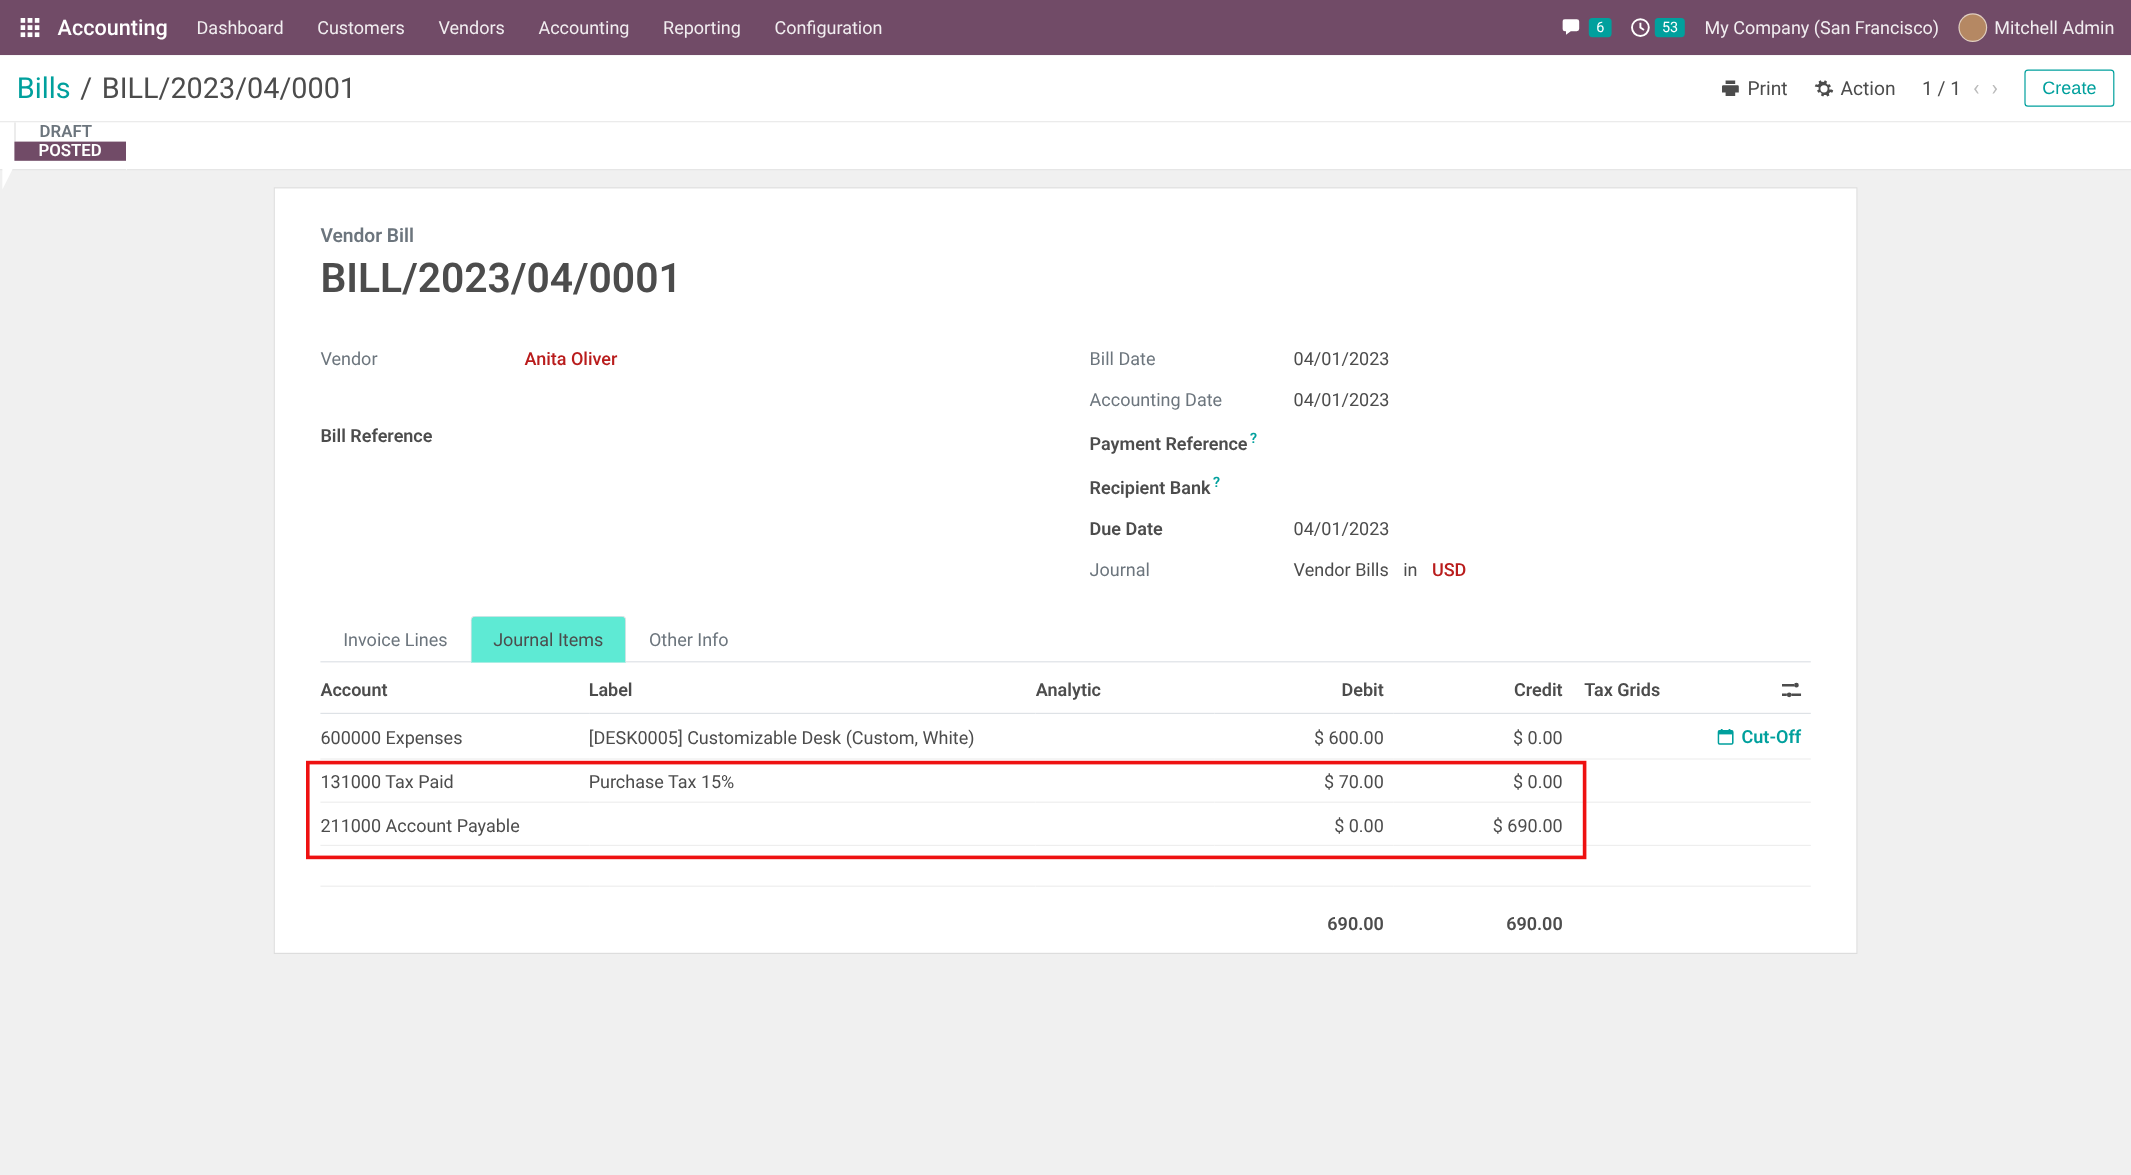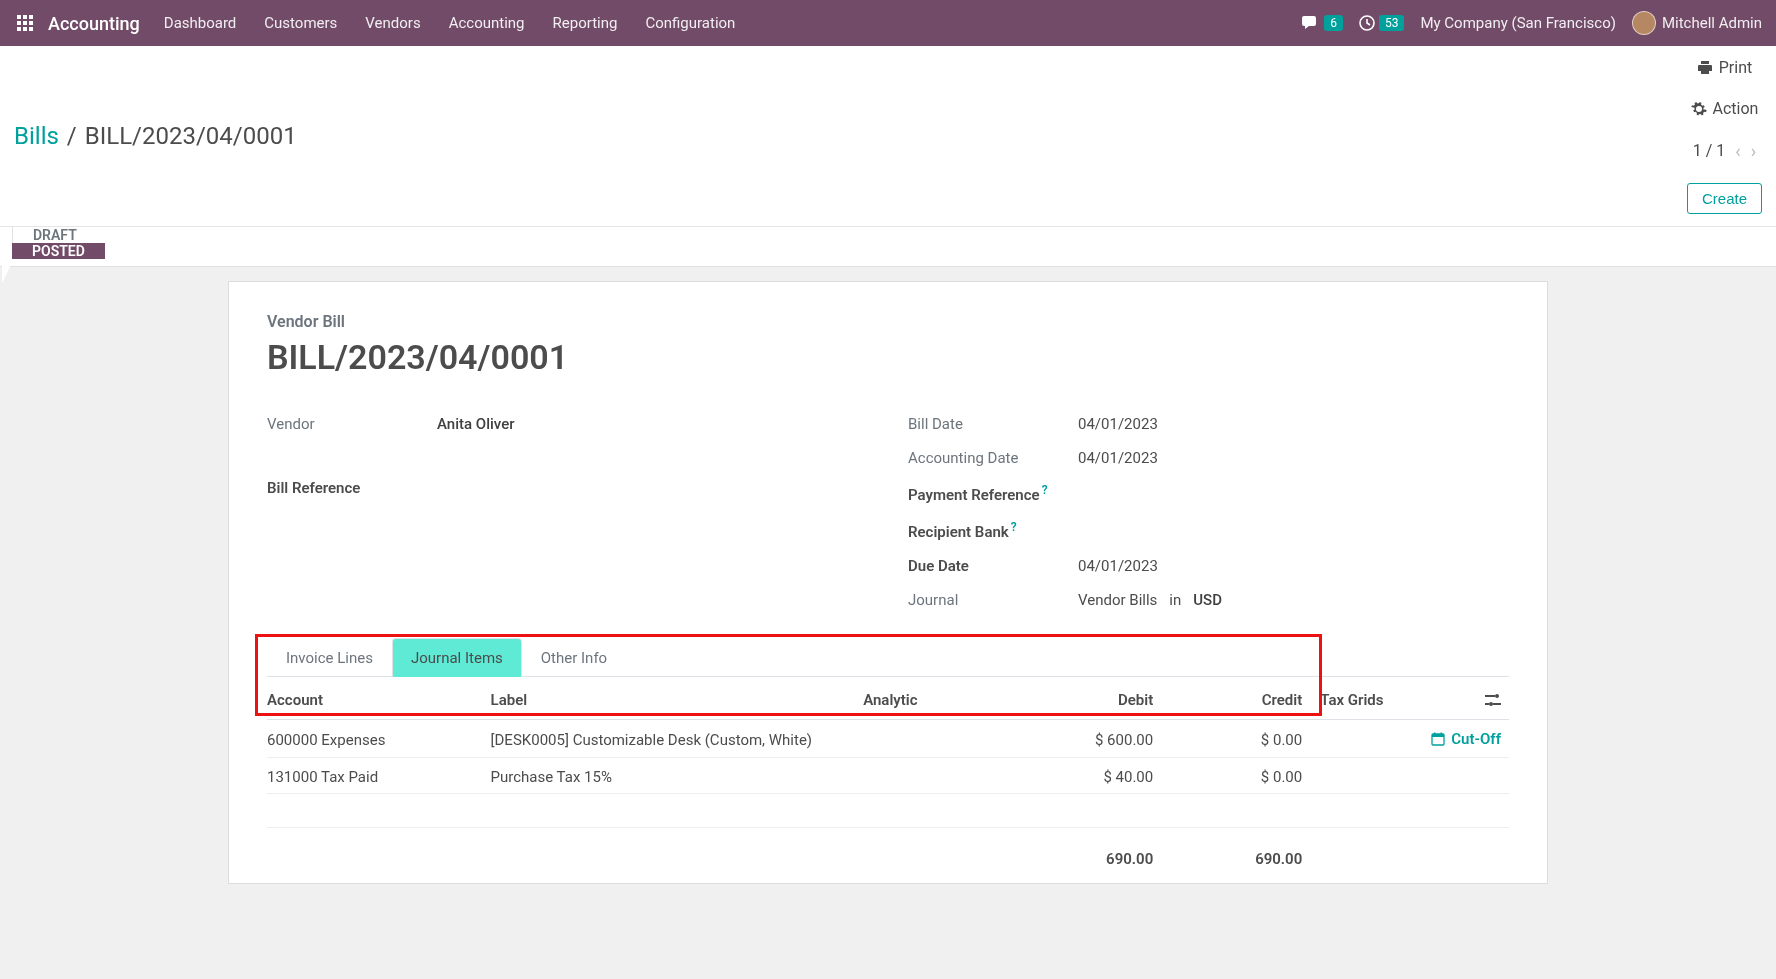--- a/index.html
+++ b/index.html
@@ -33,21 +33,21 @@
   .icon-wrap { display:inline-flex; align-items:center; cursor:pointer; }
   .avatar { width:24px; height:24px; border-radius:50%; background: #b58863; display:inline-block; margin-right:6px; border:1px solid rgba(255,255,255,.6);}
   
   .controlbar {
     background:#fff; display:flex; align-items:center; justify-content:space-between;
     padding: 12px 14px; border-bottom:1px solid #e6e6e6;
   }
   .breadcrumb { font-size: 24px; display:flex; align-items:center; gap:8px; }
   .breadcrumb .root { color:#00a09d; cursor:pointer; }
   .breadcrumb .sep, .breadcrumb .leaf { color:#4c4c4c; }
-  .control-right { display:flex; align-items:center; gap:22px;flex-direction:column; }
+  .control-right { display:flex; align-items:center; gap:22px; }
   .ctrl-btn { display:inline-flex; align-items:center; gap:6px; cursor:pointer; color:#4c4c4c; font-size:16px; }
   .pager { display:flex; align-items:center; gap:10px; color:#4c4c4c; font-size:16px;}
   .pager .arrow { color:#bbb; cursor:pointer; font-size:18px; }
   .create-btn {
     border:1px solid #00a09d; color:#00a09d; background:#fff;
     padding:6px 14px; border-radius:3px; font-size:15px; cursor:pointer;
   }
   
   .statusbar {
     background:#fff; display:flex; align-items:center; justify-content:space-between;
@@ -86,21 +86,21 @@
     padding: 30px 38px 8px 38px;
   }
   .doc-sub { color:#6c757d; font-size:16px; font-weight:600;}
   .doc-title { font-size:34px; font-weight:600; color:#4c4c4c; margin:6px 0 30px 0;}
   .two-col { display:flex; gap:40px; }
   .col { flex:1; }
   .field-row { display:flex; padding:8px 0; align-items:center; }
   .field-label { width:170px; color:#6c757d; font-size:15px;}
   .field-label.bold { font-weight:600; color:#4c4c4c;}
   .field-val { color:#4c4c4c; font-size:15px; }
-  .field-val.link { color:#404040; cursor:pointer; font-weight:500; }
+  .field-val.link { color:#b91c1c; cursor:pointer; font-weight:500; }
   .help-q { color:#00a09d; font-size:12px; vertical-align: super; margin-left:2px; cursor:pointer;}
   .journal-line .in { color:#4c4c4c; margin: 0 12px;}
   
   .tabs { display:flex; border-bottom:1px solid #dee2e6; margin-top:20px; }
   .tab {
     padding:10px 18px; color:#6c757d; cursor:pointer; font-size:15px;
     border:1px solid transparent; border-bottom:none; position:relative; top:1px;text-align:right;
   }
   .tab.active { color:#4c4c4c; border-color:#dee2e6; background:#5eead4; border-radius:4px 4px 0 0;}
   
@@ -292,22 +292,31 @@
                   <rect x="9.5" y="0.5" width="1.5" height="3"></rect>
                 </svg>
               <span>Cut-Off</span>
             </span>
           </td>
         </tr>
         <tr class="hl-row">
           <td>131000 Tax Paid</td>
           <td>Purchase Tax 15%</td>
           <td></td>
-          <td class="right">$ 40.00</td>
+          <td class="right">$ 70.00</td>
           <td class="right">$ 0.00</td>
+          <td></td>
+          <td></td>
+        </tr>
+        <tr class="hl-row">
+          <td>211000 Account Payable</td>
+          <td></td>
+          <td></td>
+          <td class="right">$ 0.00</td>
+          <td class="right">$ 690.00</td>
           <td></td>
           <td></td>
         </tr>
         <tr>
             <td colspan="7" style="height:34px; border-bottom:1px solid #eee;"></td>
           </tr>
         <tr class="total">
           <td></td>
             <td></td>
             <td></td>

